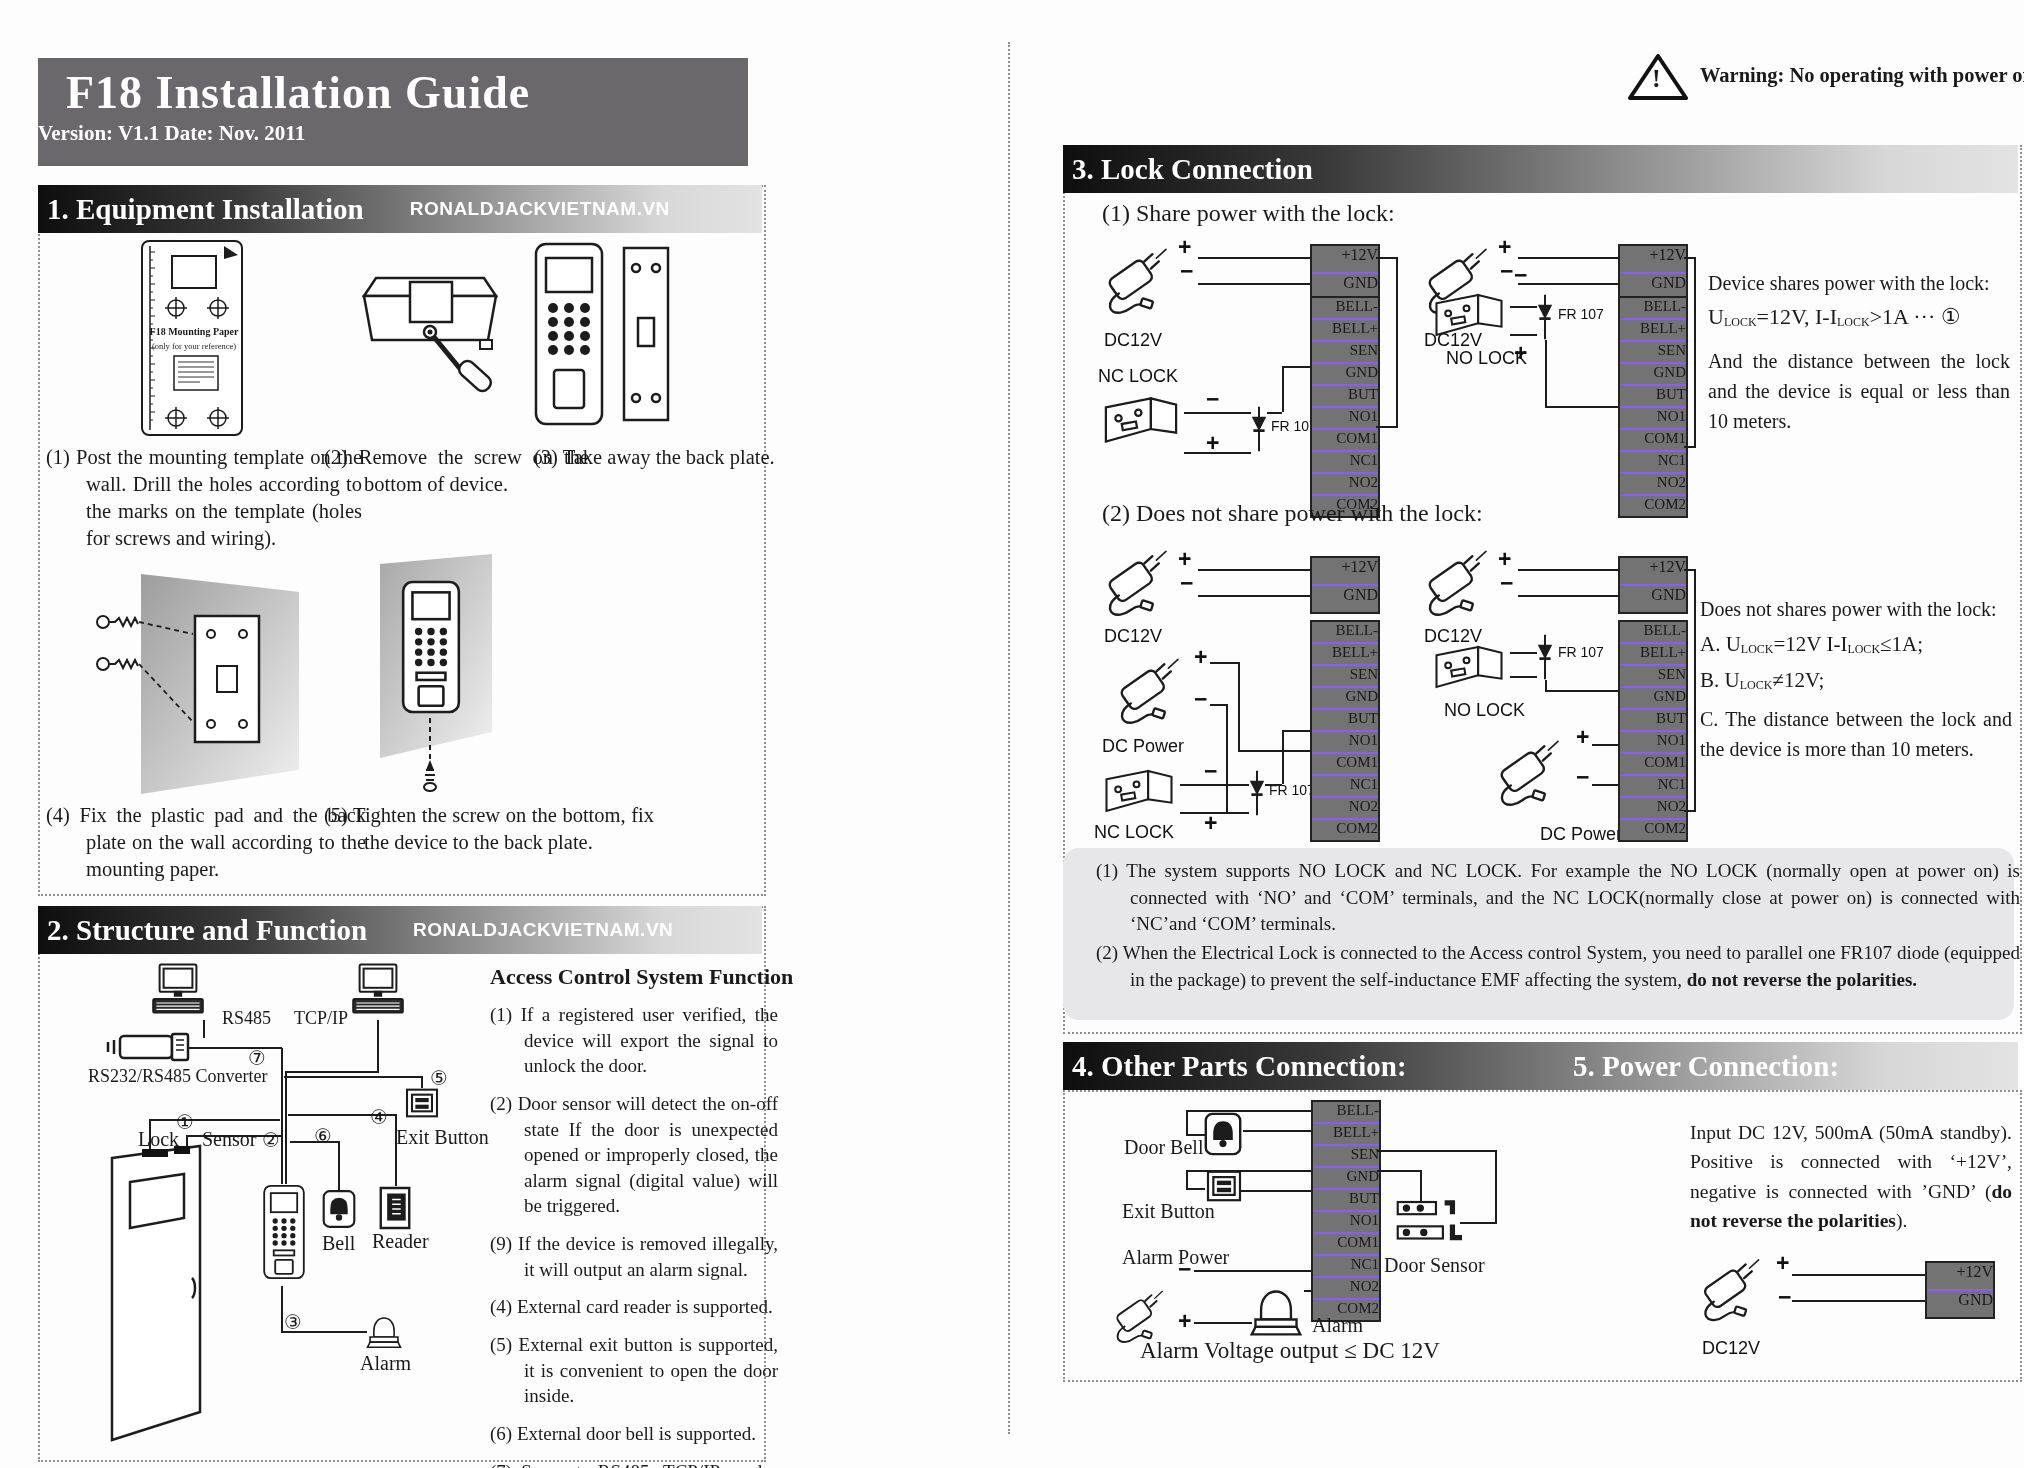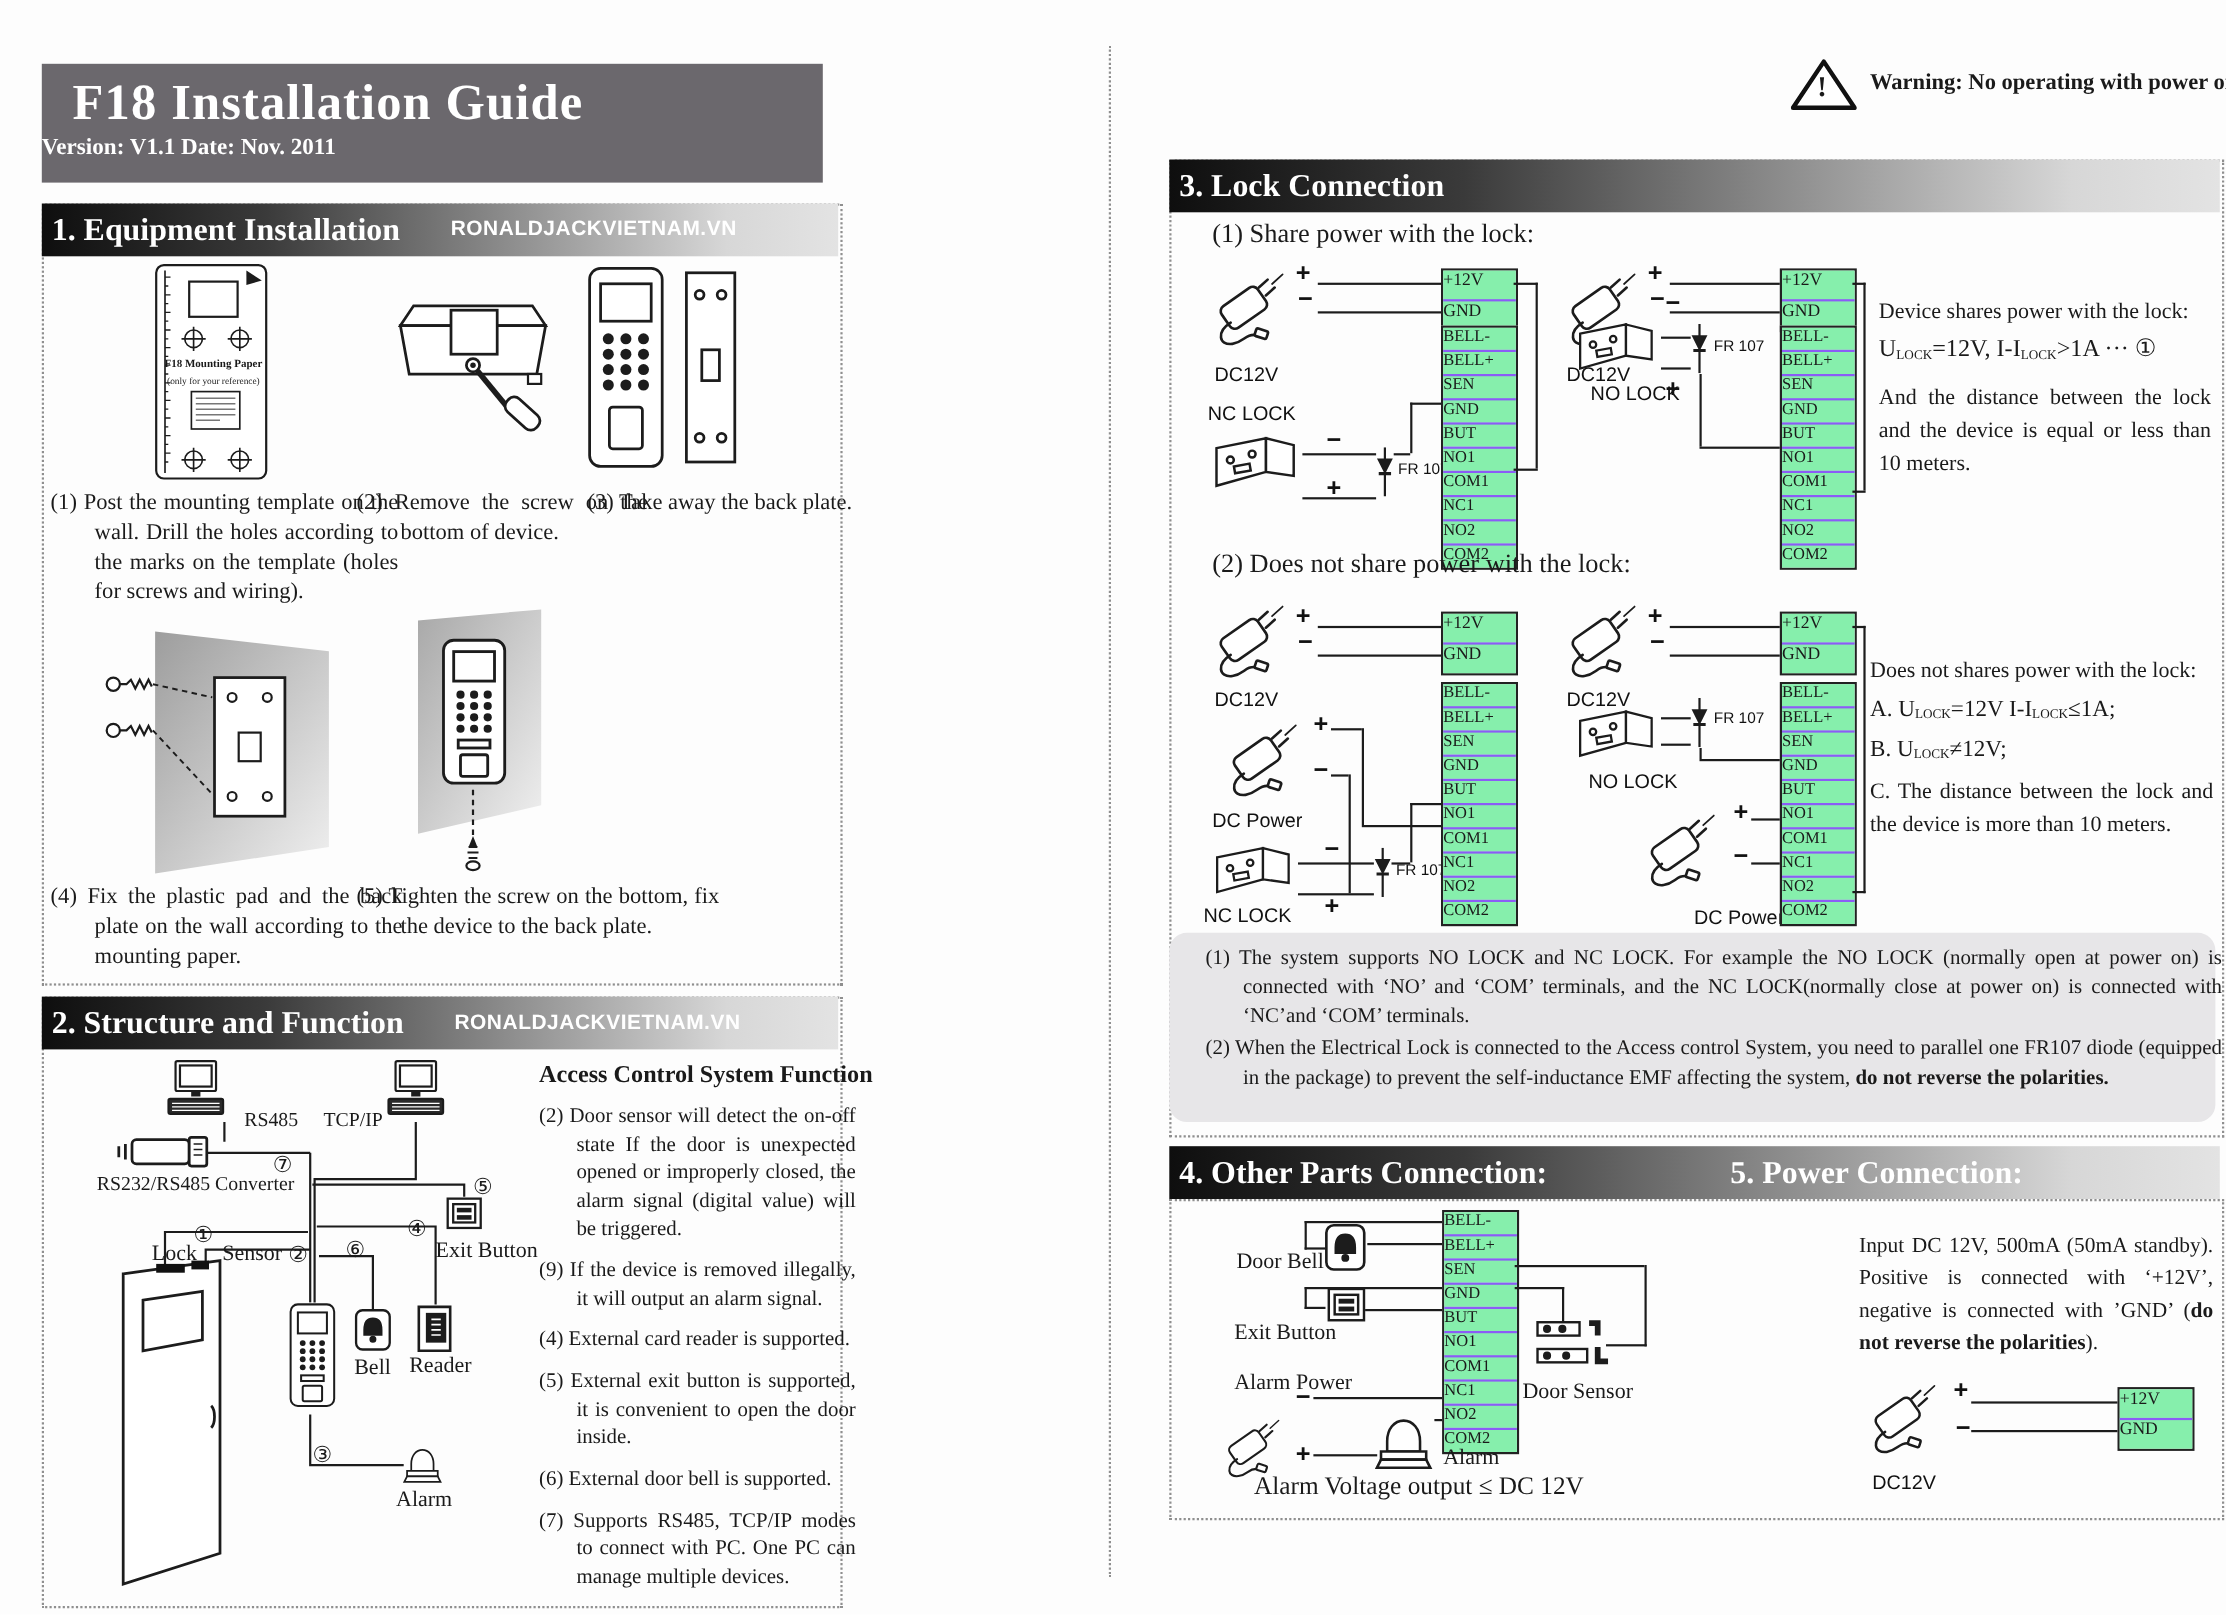--- a/index.html
+++ b/index.html
@@ -19,21 +19,21 @@
   .wv{position:absolute;width:2px;background:#1c1c1c}
   .sign{position:absolute;font:bold 23px "Liberation Sans","DejaVu Sans",sans-serif;color:#111}
   .dlab{position:absolute;font:18px "Liberation Sans","DejaVu Sans",sans-serif;color:#111;white-space:nowrap}
   .dlab.sm{font-size:14px}
   .slab{position:absolute;font:20px "Liberation Serif",serif;white-space:nowrap}
   .sub3{position:absolute;font:24px "Liberation Serif",serif;white-space:nowrap}
   .cap{position:absolute;font:20.5px/1.32 "Liberation Serif",serif;text-align:justify;padding-left:40px;text-indent:-40px}
   .fnt{position:absolute;font:bold 22px "Liberation Serif",serif;white-space:nowrap}
   .fitem{font:19px/1.35 "Liberation Serif",serif;margin:0 0 12px 0;text-align:justify;padding-left:34px;text-indent:-34px}
   .tstrip{position:absolute;width:66px;border:2px solid #222;background:#fff}
-  .tcell{height:20px;line-height:20px;text-align:left;font:15px "Liberation Serif",serif;background:#86efac}
+  .tcell{height:20px;line-height:20px;text-align:right;font:15px "Liberation Serif",serif;background:#737373}
   .tcell + .tcell{border-top:2px solid #8b5cf6}
   .ts26 .tcell{height:26px;line-height:26px;font:16px "Liberation Serif",serif}
   .circ{font-family:"DejaVu Sans",sans-serif}
   .lk{font-size:12px;vertical-align:-2px}
   .notesbox{position:absolute;left:1063px;top:848px;width:951px;height:172px;background:#e7e6e8;border-radius:16px}
   .notep{position:absolute;font:19px/1.4 "Liberation Serif",serif;text-align:justify;padding-left:34px;text-indent:-34px}
   .ntxt{position:absolute;font:20px/1.5 "Liberation Serif",serif;text-align:justify}
   .frm{position:absolute;font:22px "Liberation Serif",serif;white-space:nowrap}
   .paper-t{position:absolute;font:bold 10px "Liberation Serif",serif;text-align:center}
   .paper-s{position:absolute;font:8.5px "Liberation Serif",serif;text-align:center}
@@ -321,20 +321,21 @@
   <span class="slab circ" style="left:262px;top:1128px">②</span>
   <span class="slab circ" style="left:314px;top:1124px">⑥</span>
   <span class="slab" style="left:396px;top:1126px">Exit Button</span>
   <span class="slab" style="left:322px;top:1232px">Bell</span>
   <span class="slab" style="left:372px;top:1230px">Reader</span>
   <span class="slab circ" style="left:284px;top:1310px">③</span>
   <span class="slab" style="left:360px;top:1352px">Alarm</span>
 
   <div class="fnt" style="left:490px;top:964px">Access Control System Function</div>
   <div class="abs" style="left:490px;top:1002px;width:288px">
+    <p class="fitem">(1) If a registered user verified, the device will export the signal to unlock the door.</p>
     <p class="fitem">(2) Door sensor will detect the on-off state If the door is unexpected opened or improperly closed, the alarm signal (digital value) will be triggered.</p>
     <p class="fitem">(9) If the device is removed illegally, it will output an alarm signal.</p>
     <p class="fitem">(4) External card reader is supported.</p>
     <p class="fitem">(5) External exit button is supported, it is convenient to open the door inside.</p>
     <p class="fitem">(6) External door bell is supported.</p>
     <p class="fitem">(7) Supports RS485, TCP/IP modes to connect with PC. One PC can manage multiple devices.</p>
   </div>
 
   <div class="vdots"></div>
 

